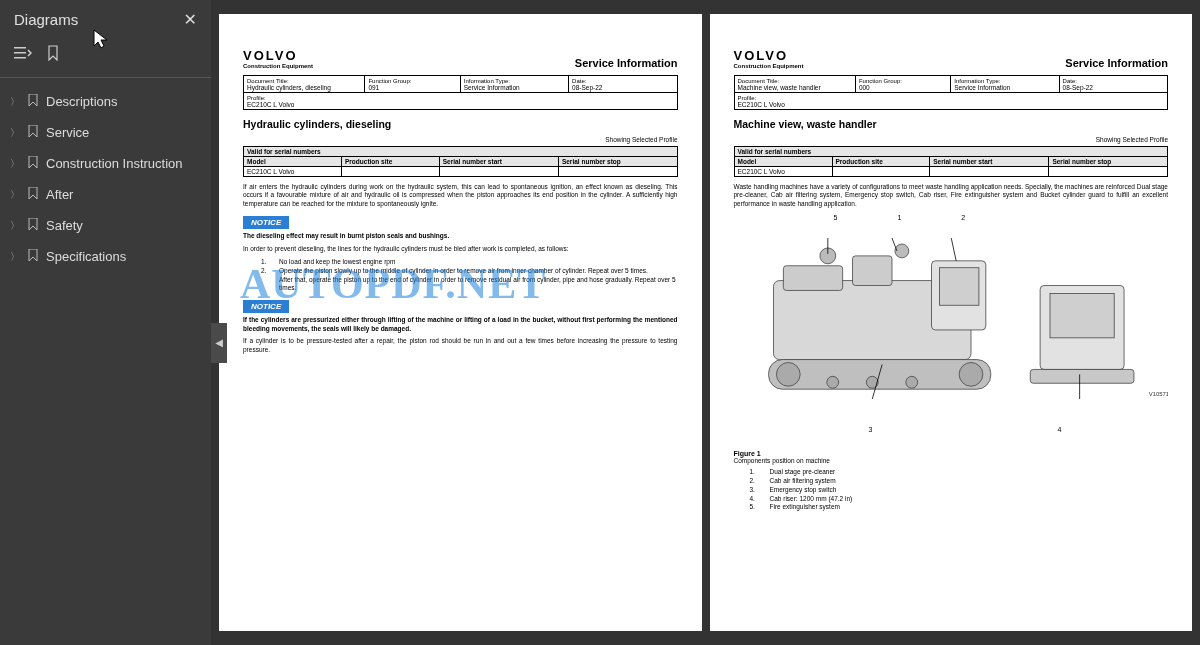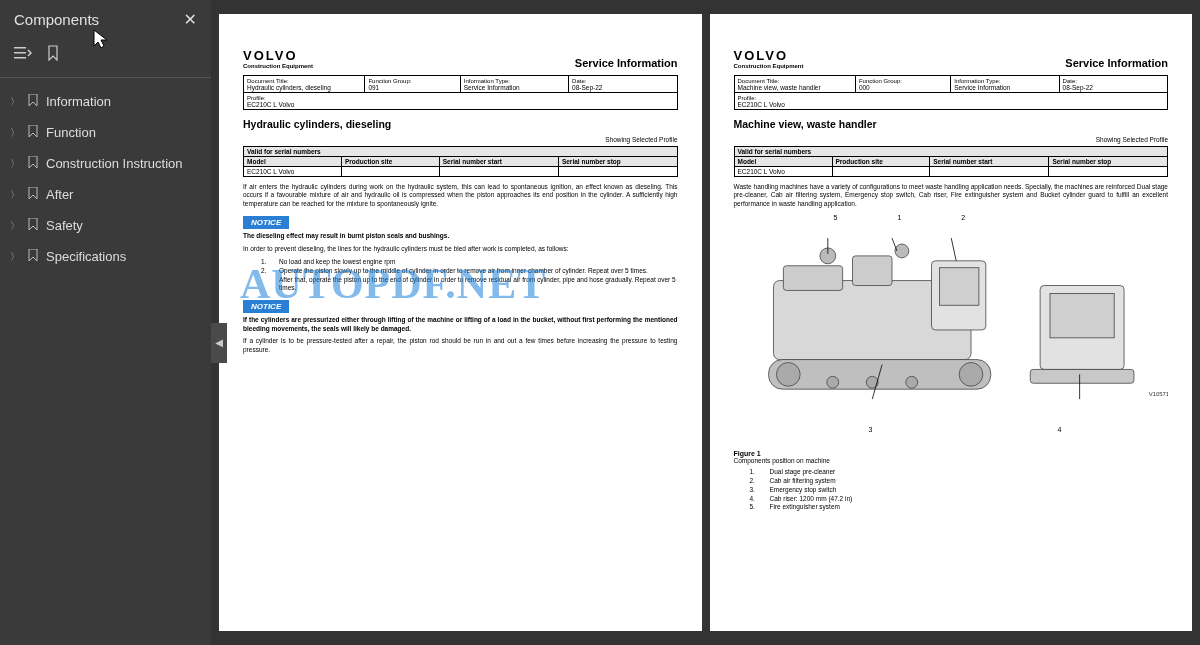--- a/index.html
+++ b/index.html
@@ -209,21 +209,21 @@
   left: 92px;
   z-index: 30;
   pointer-events: none;
 }
 </style>
 </head>
 <body>
 
 <div class="sidebar">
   <div class="sidebar-header">
-    <span class="sidebar-title">Components</span>
+    <span class="sidebar-title">Diagrams</span>
     <span class="close-btn">✕</span>
   </div>
   <div class="sidebar-toolbar">
     <span class="toolbar-icon">
       <svg width="18" height="16" viewBox="0 0 18 16">
           <rect x="0" y="2" width="12" height="1.5" fill="#ccc"></rect>
           <rect x="0" y="7" width="12" height="1.5" fill="#ccc"></rect>
           <rect x="0" y="12" width="12" height="1.5" fill="#ccc"></rect>
           <path d="M14 5 L17 8 L14 11" stroke="#ccc" stroke-width="1.5" fill="none"></path>
         </svg>
@@ -233,28 +233,28 @@
           <path d="M3 1 L11 1 L11 15 L7 11 L3 15 Z" stroke="#ccc" stroke-width="1.2" fill="none"></path>
         </svg>
     </span>
   </div>
   <div class="bookmark-list">
     <div class="bookmark-item">
       <span class="chevron">〉</span>
       <span class="bm-icon"><svg width="10" height="12" viewBox="0 0 10 12">
             <path d="M1 0 L9 0 L9 12 L5 8 L1 12 Z" stroke="#bbb" fill="none"></path>
           </svg></span>
-      <span>Information</span>
-    </div>
-    <div class="bookmark-item">
-      <span class="chevron">〉</span>
-      <span class="bm-icon"><svg width="10" height="12" viewBox="0 0 10 12">
-            <path d="M1 0 L9 0 L9 12 L5 8 L1 12 Z" stroke="#bbb" fill="none"></path>
-          </svg></span>
-      <span>Function</span>
+      <span>Descriptions</span>
+    </div>
+    <div class="bookmark-item">
+      <span class="chevron">〉</span>
+      <span class="bm-icon"><svg width="10" height="12" viewBox="0 0 10 12">
+            <path d="M1 0 L9 0 L9 12 L5 8 L1 12 Z" stroke="#bbb" fill="none"></path>
+          </svg></span>
+      <span>Service</span>
     </div>
     <div class="bookmark-item">
       <span class="chevron">〉</span>
       <span class="bm-icon"><svg width="10" height="12" viewBox="0 0 10 12">
             <path d="M1 0 L9 0 L9 12 L5 8 L1 12 Z" stroke="#bbb" fill="none"></path>
           </svg></span>
       <span>Construction Instruction</span>
     </div>
     <div class="bookmark-item">
       <span class="chevron">〉</span>

